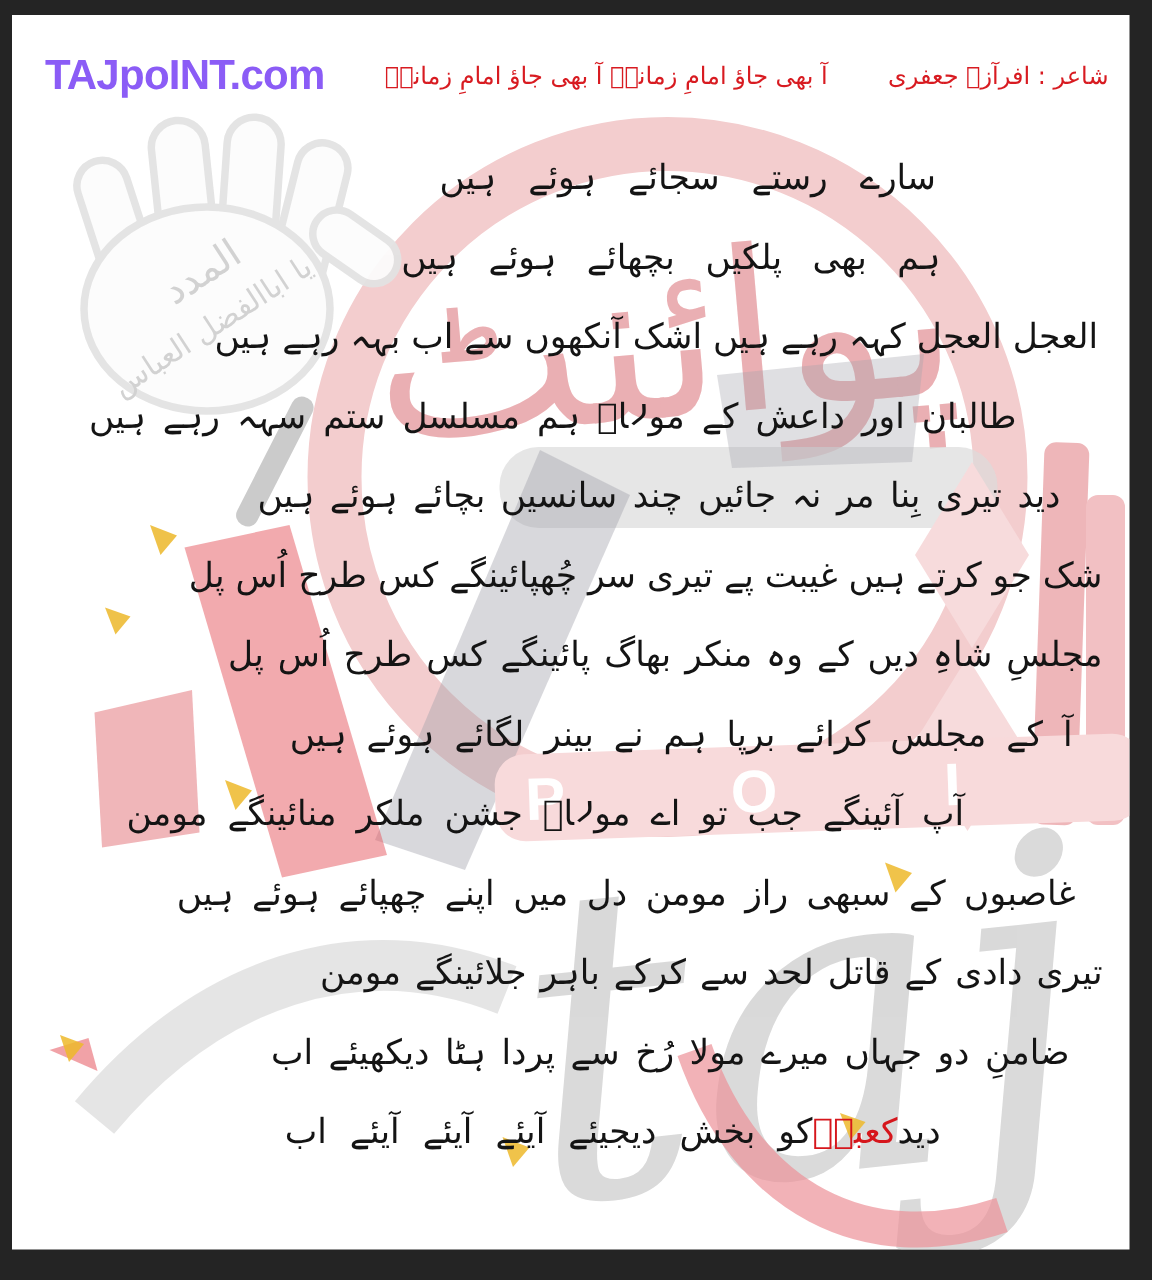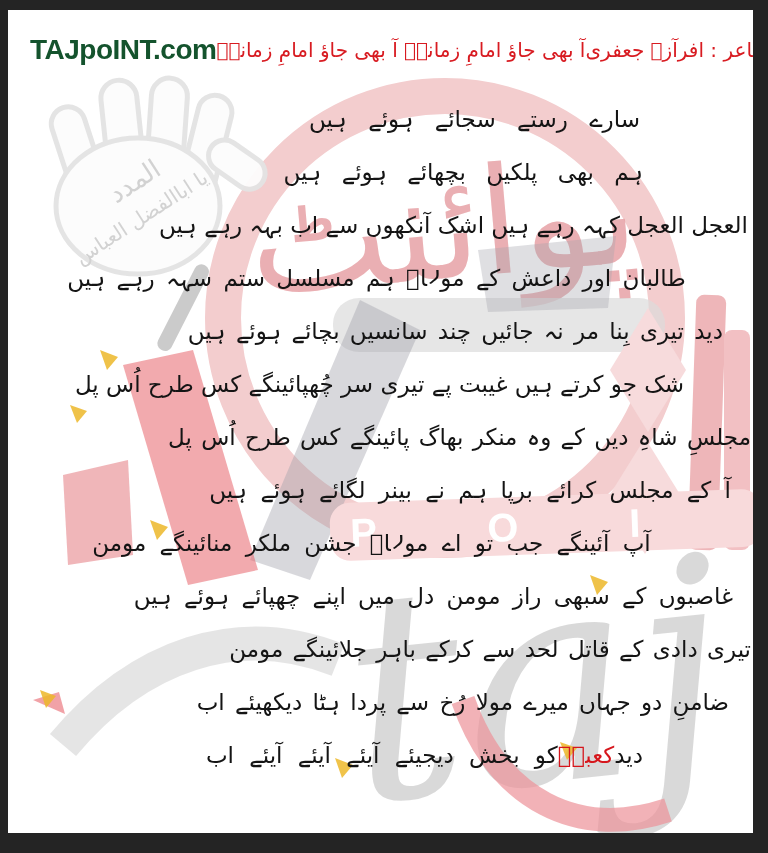--- a/index.html
+++ b/index.html
@@ -12,40 +12,40 @@
     position:absolute;left:8px;top:10px;width:745px;height:823px;
     background:#ffffff;overflow:hidden;
   }
   
   .hdr{
     position:absolute;top:14px;left:22px;right:14px;height:52px;
     display:flex;align-items:center;justify-content:space-between;z-index:3;
   }
   .site{
     font-family:"Liberation Sans",sans-serif;font-weight:bold;
-    font-size:28px;color:#14532d;letter-spacing:-0.5px;white-space:nowrap;
+    font-size:28px;color:#8b5cf6;letter-spacing:-0.5px;white-space:nowrap;
   }
   .hdr-ur{
-    direction:rtl;font-size:20px;color:#d81b21;white-space:nowrap;
+    direction:rtl;font-size:16px;color:#d81b21;white-space:nowrap;
     font-family:"DejaVu Sans",sans-serif;
   }
   
-  .poem{position:absolute;top:82px;left:0;right:0;z-index:3;}
+  .poem{position:absolute;top:82px;left:0;right:16px;z-index:3;}
   .line{
     direction:rtl;text-align:right;height:53px;display:flex;
     align-items:center;justify-content:flex-start;
     font-size:23px;color:#141414;white-space:nowrap;
   }
   .line .hl{color:#d6161c;}
   .line:nth-child(1){padding-right:113px;word-spacing:14px;}
   .line:nth-child(2){padding-right:110px;word-spacing:13px;}
   .line:nth-child(3){padding-right:5px;}
   .line:nth-child(4){padding-right:8px;word-spacing:4px;justify-content:center;}
   .line:nth-child(5){padding-right:30px;word-spacing:3px;}
-  .line:nth-child(6){padding-right:2px;justify-content:center;}
+  .line:nth-child(6){padding-right:2px;}
   .line:nth-child(7){padding-right:2px;word-spacing:2px;}
   .line:nth-child(8){padding-right:22px;word-spacing:6px;}
   .line:nth-child(9){padding-right:18px;word-spacing:6px;justify-content:center;}
   .line:nth-child(10){padding-right:20px;word-spacing:5px;}
   .line:nth-child(11){padding-right:2px;word-spacing:2px;}
   .line:nth-child(12){padding-right:24px;word-spacing:3px;padding-left:48px;}
   .line:nth-child(13){padding-right:110px;word-spacing:8px;}
   .line:nth-child(14){padding-right:5px;word-spacing:2px;}
   
   .wm{position:absolute;inset:0;z-index:1;pointer-events:none;}

